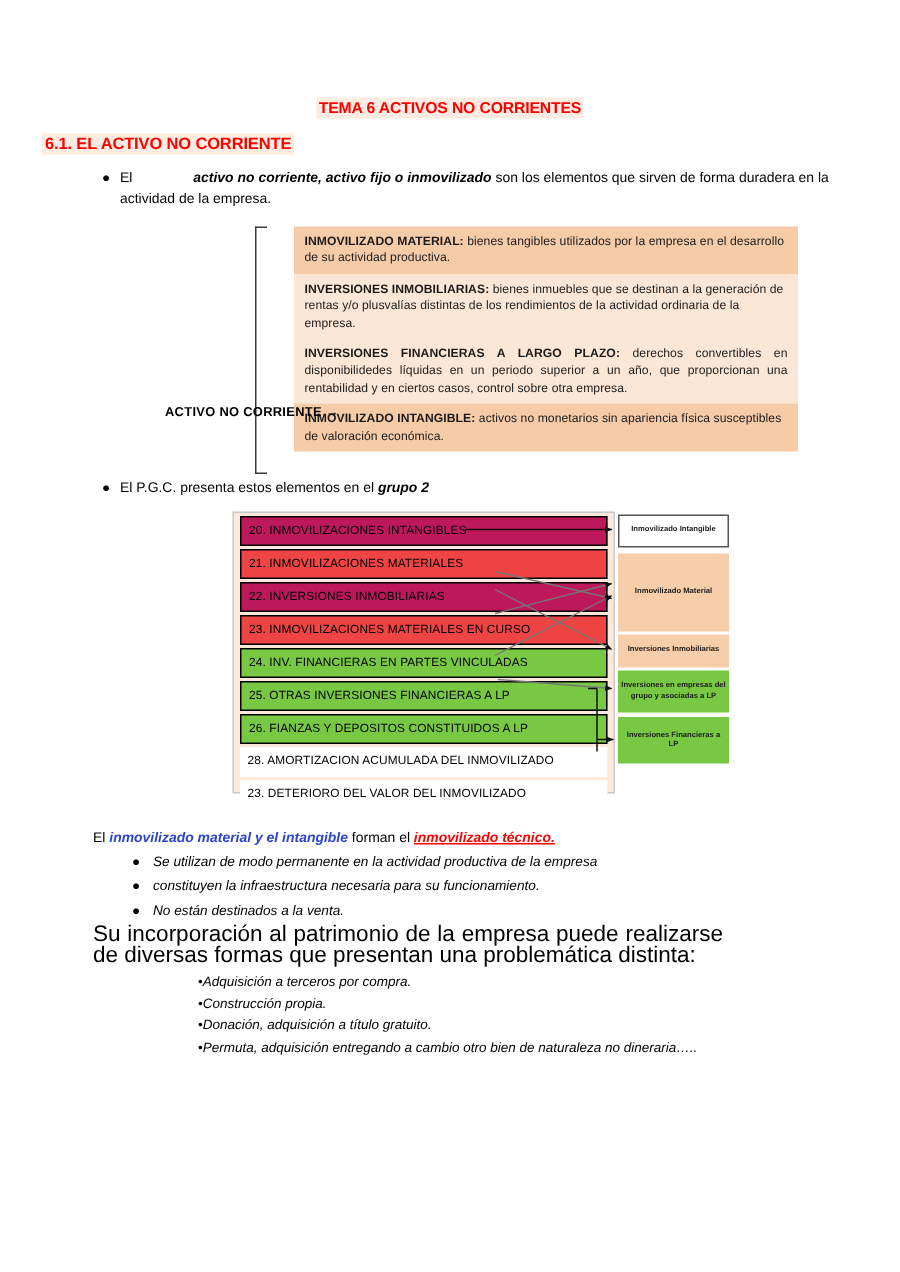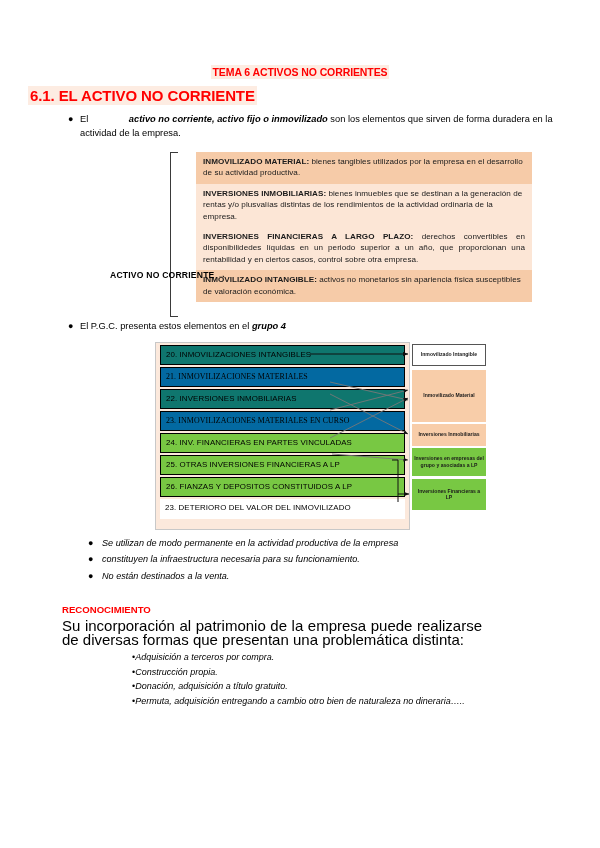--- a/index.html
+++ b/index.html
@@ -19,21 +19,21 @@
   .title {
     display:inline-block;
     font-size:10.5px; font-weight:bold; color:#ff0000;
     background:#fdece2;
     letter-spacing:-0.1px;
     padding:1px 2px 1px 2px;
   }
   .subtitle-row { margin-top:6px; padding-left:28px; }
   .subtitle {
     display:inline-block;
-    font-size:15px; font-weight:bold; color:#ff0000;
+    font-size:11px; font-weight:bold; color:#ff0000;
     background:#fdece2;
     letter-spacing:-0.1px;
     padding:1px 2px;
   }
 
   
   .bul { display:flex; margin-top:8px; padding-left:68px; padding-right:36px; }
   .bul .dot { width:12px; flex:0 0 12px; font-size:9px; line-height:13px; }
   .bul .txt { font-size:9.3px; line-height:13.5px; color:#000; }
   .bul .txt b { font-weight:bold; font-style:italic;padding-left:38px; }
@@ -75,22 +75,22 @@
   .d2-rows { position:absolute; left:160px; top:3px; width:245px; }
   .row2 {
     height:20px; line-height:18px;
     font-size:7.9px; padding-left:5px;
     border:1.6px solid #000;
     margin-bottom:2px;
     letter-spacing:0.1px;
     white-space:nowrap;
     overflow:hidden;
   }
-  .r-white { background:#0f766e; }
-  .r-peach { background:#0369a1;font-family:Liberation Serif, serif; }
+  .r-white { background:#be185d; }
+  .r-peach { background:#ef4444; }
   .r-green { background:#78c843; }
   .r-plain { background:#ffffff; border:none; padding-left:5px; }
 
   .ann { position:absolute; left:412px; width:74px; }
   .ann-box {
     font-size:5.1px; line-height:6.2px;
     font-weight:bold; text-align:center;
     color:#1a1a1a;
     padding:2px 2px;
   }
@@ -143,34 +143,35 @@
       <div class="box1 b-dark"><b>INMOVILIZADO INTANGIBLE:</b><span> activos no monetarios sin apariencia física susceptibles de valoración económica.</span></div>
     </div>
   </div>
 
   <div class="d1-label">
     <span style="font-size:8.6px;font-weight:bold;letter-spacing:0.2px;line-height:11px;display:inline-block;text-align:center;">ACTIVO NO CORRIENTE →</span>
   </div>
 
   <div class="bul2">
     <span class="dot">●</span>
-    <span class="txt"><span>El P.G.C. presenta estos elementos en el </span><i>grupo 4</i></span>
+    <span class="txt"><span>El P.G.C. presenta estos elementos en el </span><i>grupo 2</i></span>
   </div>
 
   <div class="diag2">
     <div class="d2-outer"></div>
 
     <div class="d2-rows">
       <div class="row2 r-white">20. INMOVILIZACIONES INTANGIBLES</div>
       <div class="row2 r-peach">21. INMOVILIZACIONES MATERIALES</div>
       <div class="row2 r-white">22. INVERSIONES INMOBILIARIAS</div>
       <div class="row2 r-peach">23. INMOVILIZACIONES MATERIALES EN CURSO</div>
       <div class="row2 r-green">24. INV. FINANCIERAS EN PARTES VINCULADAS</div>
       <div class="row2 r-green">25. OTRAS INVERSIONES FINANCIERAS A LP</div>
       <div class="row2 r-green">26. FIANZAS Y DEPOSITOS CONSTITUIDOS A LP</div>
+      <div class="row2 r-plain" style="height:20px;line-height:18px;font-size:7.9px;margin-bottom:2px;white-space:nowrap;">28. AMORTIZACION ACUMULADA DEL INMOVILIZADO</div>
       <div class="row2 r-plain" style="height:20px;line-height:18px;font-size:7.9px;margin-bottom:2px;white-space:nowrap;">23. DETERIORO DEL VALOR DEL INMOVILIZADO</div>
     </div>
 
     <svg class="conn">
       <defs>
         <marker id="ar" markerWidth="6" markerHeight="6" refX="5" refY="2.2" orient="auto">
           <path d="M0,0 L5,2.2 L0,4.4 z" fill="#111"></path>
         </marker>
       </defs>
       <line x1="310" y1="12" x2="408" y2="12" stroke="#111" stroke-width="1" marker-end="url(#ar)"></line>
@@ -195,37 +196,37 @@
       <div class="ann-box a-peach" style="height:22px;display:flex;align-items:center;justify-content:center;">Inversiones Inmobiliarias</div>
     </div>
     <div class="ann" style="top:106px;">
       <div class="ann-box a-green" style="height:28px;display:flex;align-items:center;justify-content:center;">Inversiones en empresas del grupo y asociadas a LP</div>
     </div>
     <div class="ann" style="top:137px;">
       <div class="ann-box a-green" style="height:31px;display:flex;align-items:center;justify-content:center;">Inversiones Financieras a LP</div>
     </div>
   </div>
 
+  <div class="tec">
+    <span>El </span><span class="blue">inmovilizado material y el intangible</span><span> forman el </span><span class="redu">inmovilizado técnico.</span>
+  </div>
 
   <div class="tbul">
     <span class="dot">●</span>
     <span class="txt">Se utilizan de modo permanente en la actividad productiva de la empresa</span>
   </div>
   <div class="tbul">
     <span class="dot">●</span>
     <span class="txt">constituyen la infraestructura necesaria para su funcionamiento.</span>
   </div>
   <div class="tbul">
     <span class="dot">●</span>
     <span class="txt">No están destinados a la venta.</span>
   </div>
 
-  <div class="rec">
-    <span class="rec-h">RECONOCIMIENTO</span>
-  </div>
   <div class="rec-p">Su incorporación al patrimonio de la empresa puede realizarse de diversas formas que presentan una problemática distinta:</div>
 
   <div class="sub-list">
     <div class="sub-item"><span class="d">•</span><span>Adquisición a terceros por compra.</span></div>
     <div class="sub-item"><span class="d">•</span><span>Construcción propia.</span></div>
     <div class="sub-item"><span class="d">•</span><span>Donación, adquisición a título gratuito.</span></div>
     <div class="sub-item"><span class="d">•</span><span>Permuta, adquisición entregando a cambio otro bien de naturaleza no dineraria…..</span></div>
   </div>
 
 </div>

